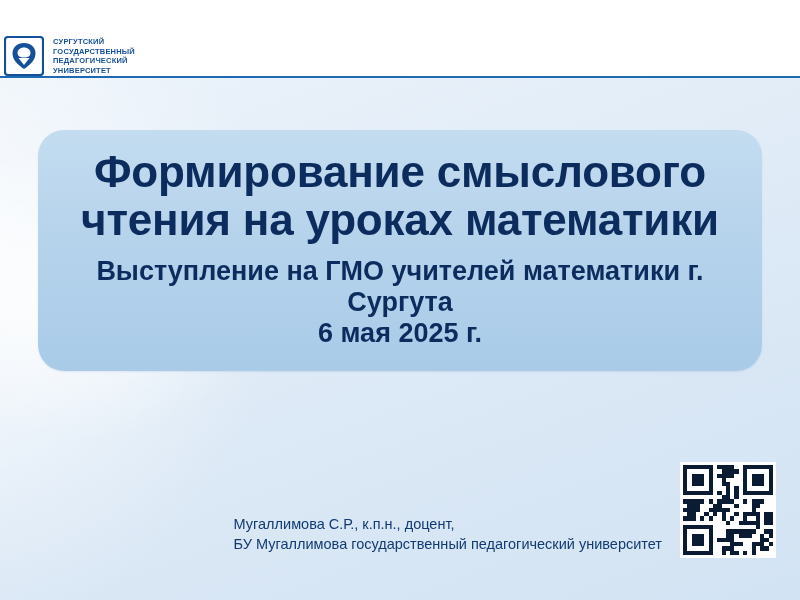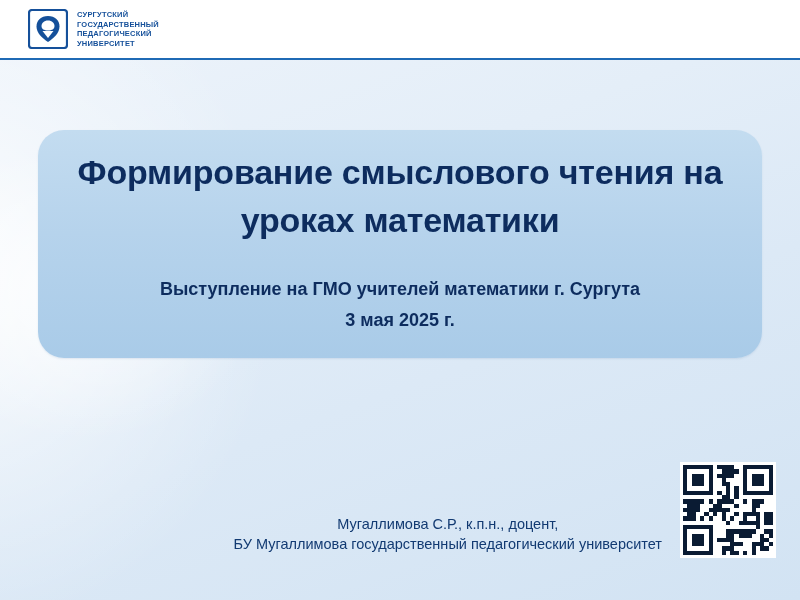--- a/index.html
+++ b/index.html
@@ -41,26 +41,26 @@
     transform: rotate(10deg);
     pointer-events: none;
   }
 
   
   .header {
     position: absolute;
     left: 0;
     top: 0;
     width: 800px;
-    height: 60px;
+    height: 78px;
     background: #ffffff;
     border-bottom: 2px solid #1f6ab5;
     display: flex;
-    align-items: center;
-    padding-left: 28px;
+    align-items: flex-end;
+    padding-left: 4px;
   }
   .logo-wrap {
     display: flex;
     align-items: center;
     gap: 9px;
   }
   .logo-mark {
     width: 40px;
     height: 40px;
     position: relative;
@@ -85,41 +85,41 @@
     top: 130px;
     width: 724px;
     border-radius: 26px;
     background: linear-gradient(180deg, #c3dcf0 0%, #b6d3ec 45%, #a9cbe8 100%);
     box-shadow: 0 1px 2px rgba(30,80,140,0.10);
     padding: 18px 26px 22px 26px;
     text-align: center;
   }
   .title-main {
     font-family: "Liberation Sans", sans-serif;
-    font-size: 34px;
+    font-size: 44px;
     line-height: 48px;
     font-weight: bold;
     color: #0d2c5e;
     letter-spacing: -0.2px;
   }
   .title-sub {
-    margin-top: 30px;
+    margin-top: 12px;
     font-family: "Liberation Sans", sans-serif;
-    font-size: 18px;
+    font-size: 27px;
     line-height: 31px;
     font-weight: bold;
     color: #0d2c5e;
   }
 
   
   .author-block {
     position: absolute;
     right: 138px;
     bottom: 46px;
-    text-align: center;
+    text-align: left;
     font-family: "Liberation Sans", sans-serif;
     font-size: 14.5px;
     line-height: 20px;
     color: #123a72;
   }
 
   
   .qr {
     position: absolute;
     right: 24px;
@@ -163,21 +163,21 @@
         <div>педагогический</div>
         <div>университет</div>
       </span>
     </div>
   </div>
 
   <div class="title-panel">
     <div class="title-main">Формирование смыслового чтения на уроках математики</div>
     <div class="title-sub">
       <div>Выступление на ГМО учителей математики г. Сургута</div>
-      <div>3 мая 2025 г.</div>
+      <div>6 мая 2025 г.</div>
     </div>
   </div>
 
   <div class="author-block">
     <div>Мугаллимова С.Р., к.п.н., доцент,</div>
     <div>БУ Мугаллимова государственный педагогический университет</div>
   </div>
 
   <div class="qr">
     <div class="qr-grid" id="qr-grid">

